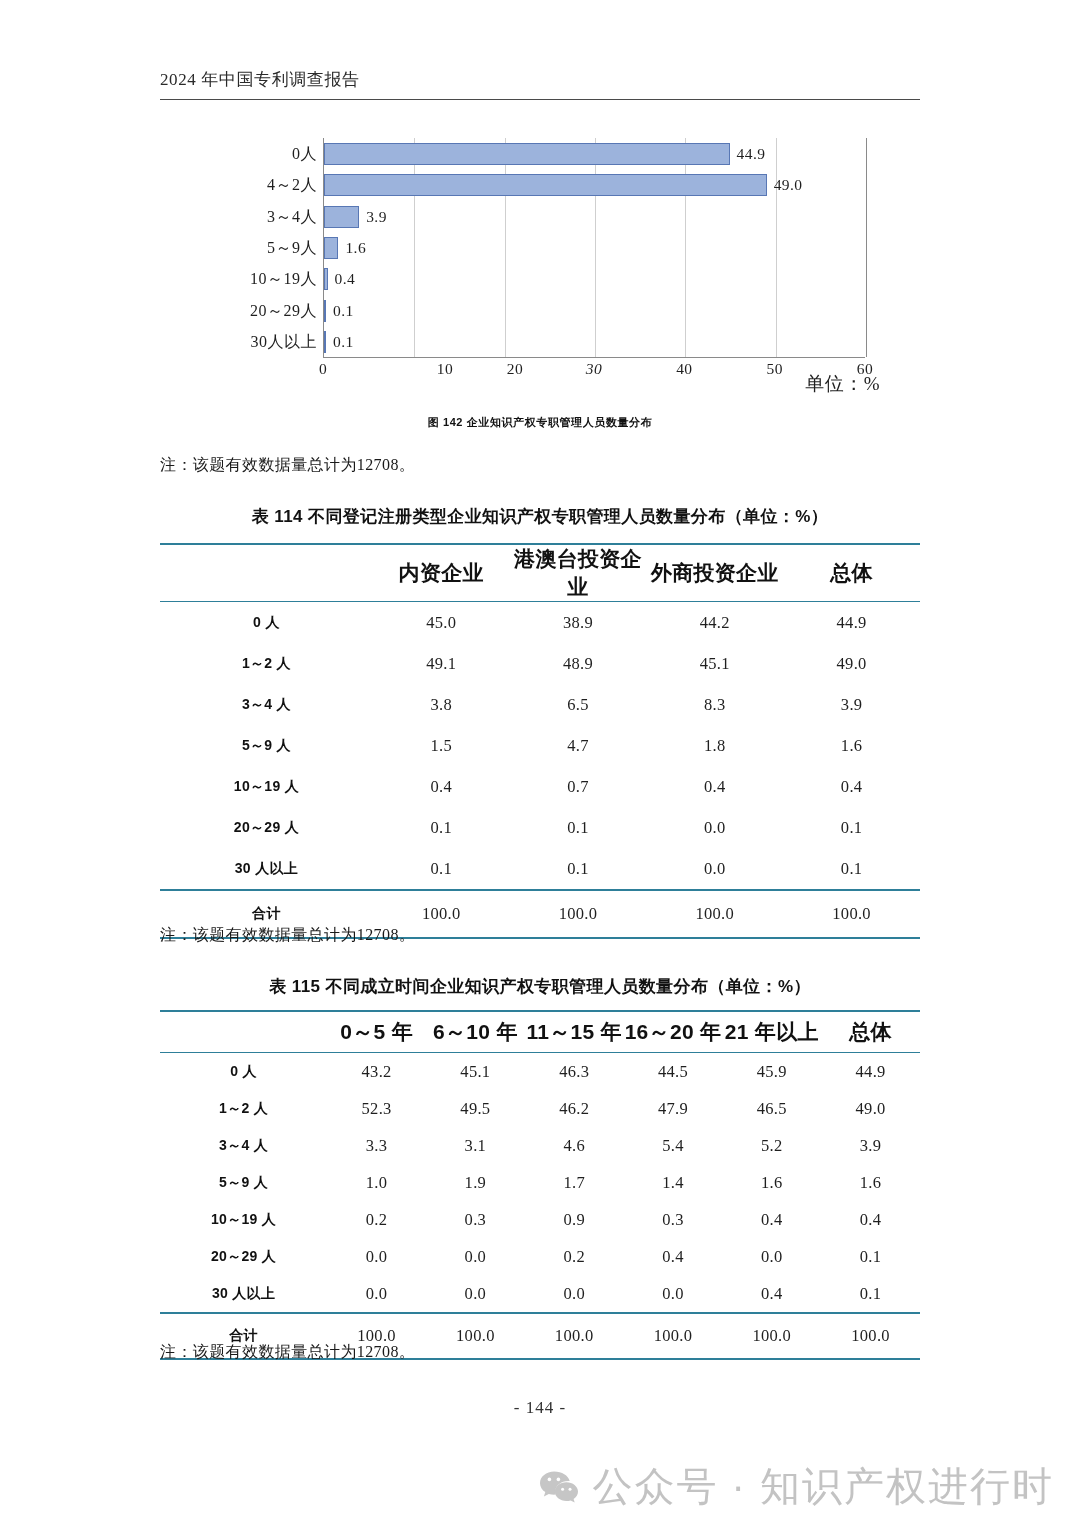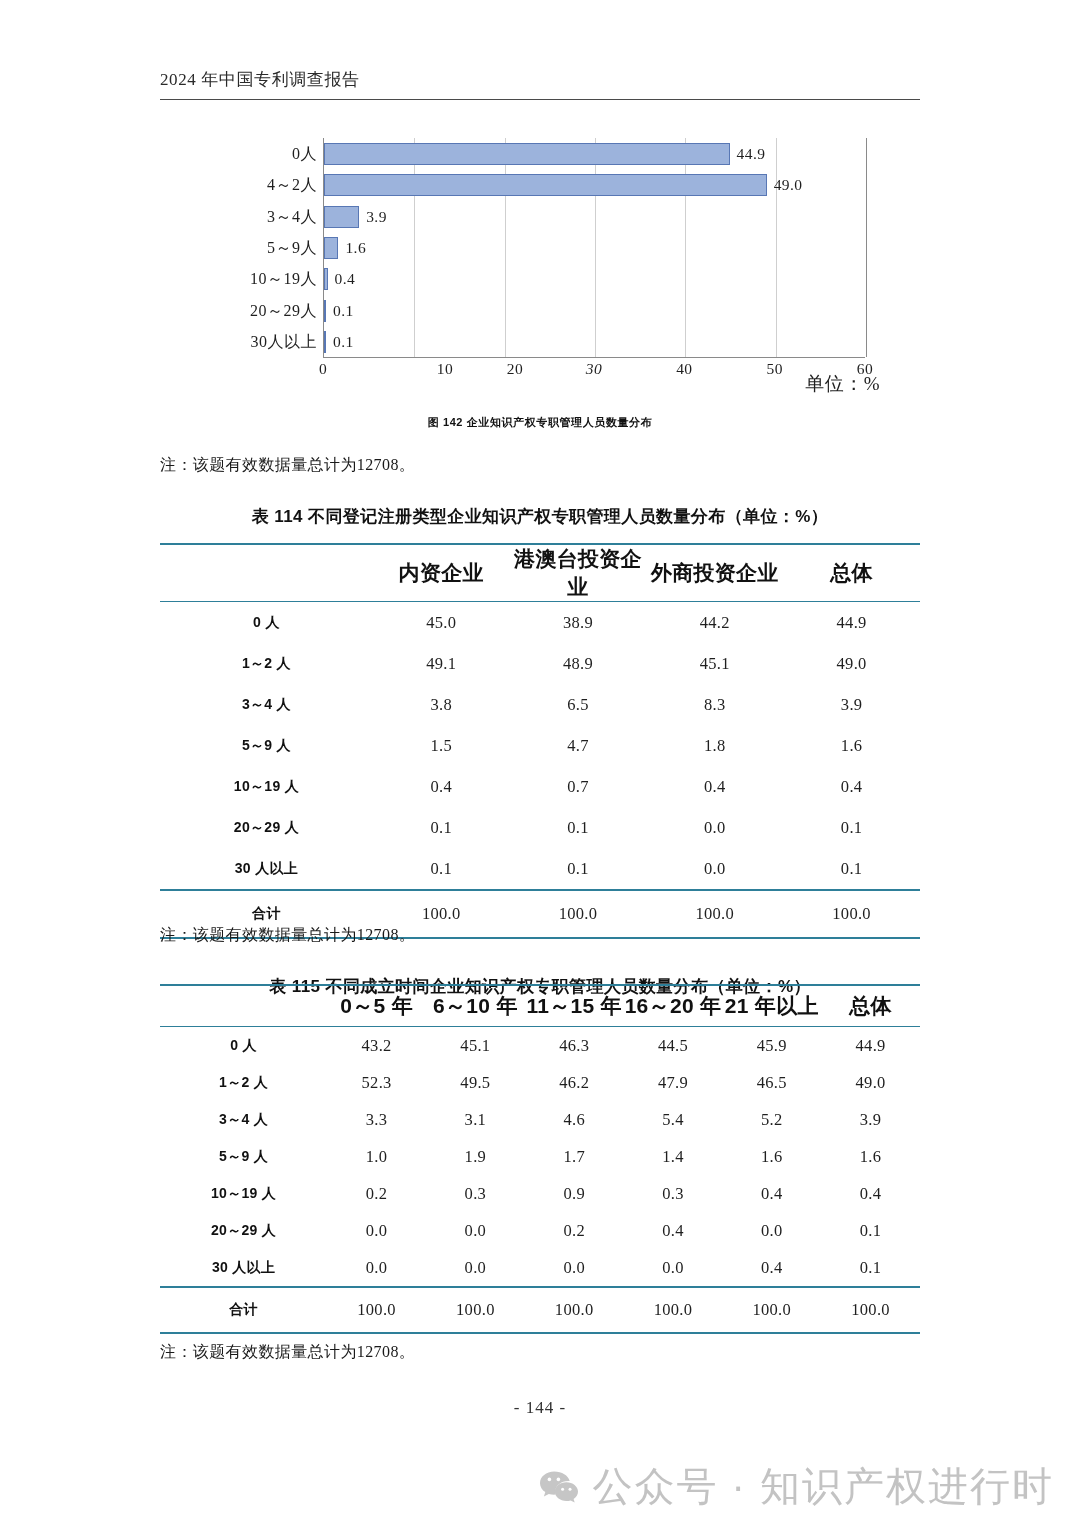--- a/index.html
+++ b/index.html
@@ -398,21 +398,21 @@
           <td>100.0</td>
         </tr>
         <tr class="tbl-bottom">
           <td colspan="5"></td>
         </tr>
       </tbody>
   </table>
   <div class="note" style="top:925px">注：该题有效数据量总计为12708。</div>
 
   <div class="table-caption" style="top:975px">表 115   不同成立时间企业知识产权专职管理人员数量分布（单位：%）</div>
-  <table class="data-table t115" style="top:984px">
+  <table class="data-table t115" style="top:1010px">
     <thead>
         <tr>
           <th style="width: 22%;"></th>
           <th style="width: 13%;">0～5 年</th>
           <th style="width: 13%;">6～10 年</th>
           <th style="width: 13%;">11～15 年</th>
           <th style="width: 13%;">16～20 年</th>
           <th style="width: 13%;">21 年以上</th>
           <th style="width: 13%;">总体</th>
         </tr>

